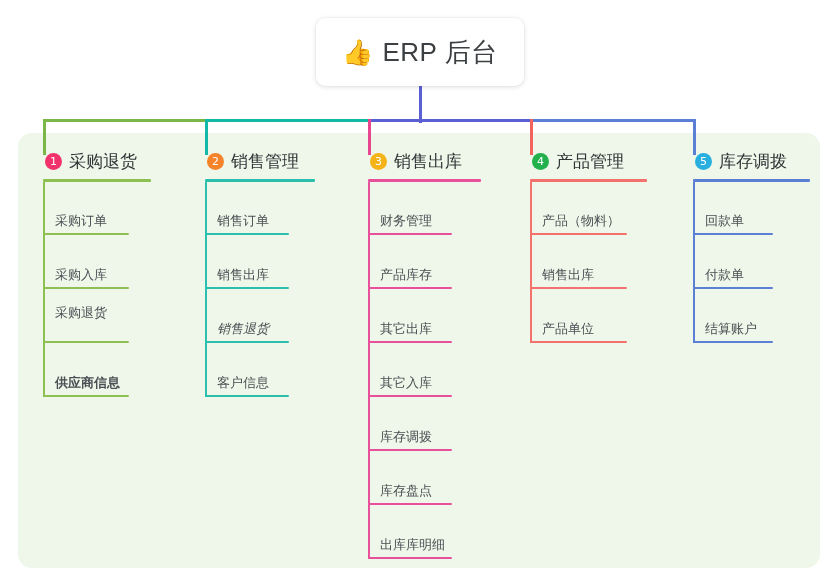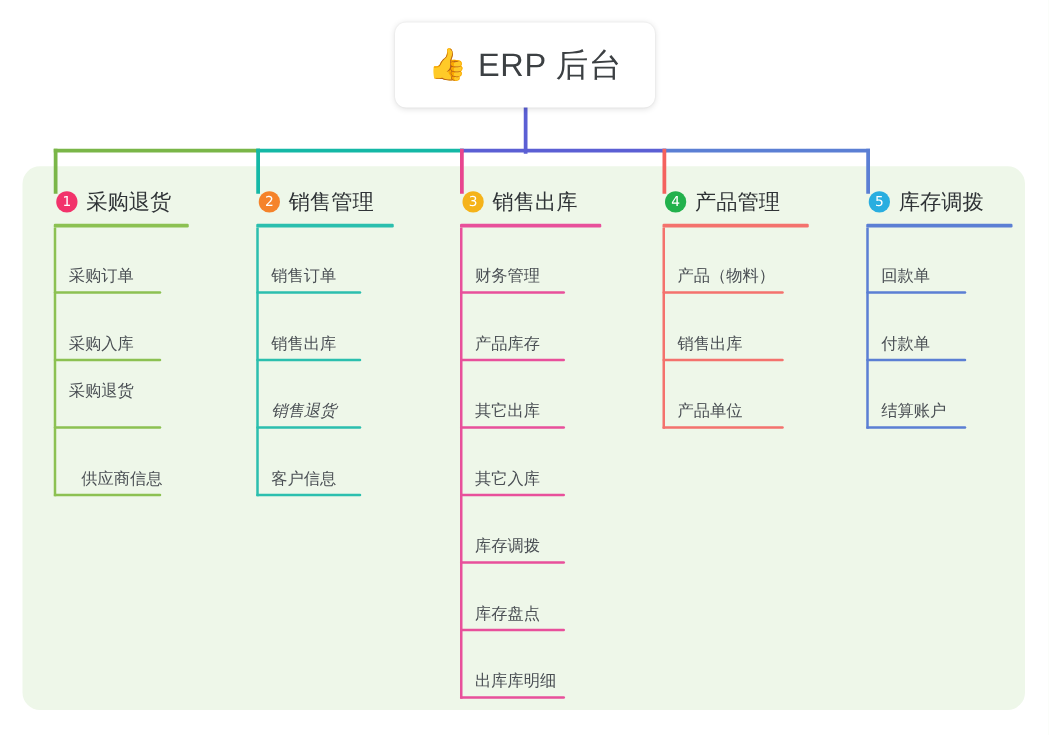--- a/index.html
+++ b/index.html
@@ -151,21 +151,21 @@
           <span class="col-title">采购退货</span>
         </div>
         <div class="leaf-rule" style="left: 3px; top: 179px; width: 108px; height: 3px; background: rgb(140, 193, 82);"></div>
         <div class="stem" style="left: 3px; top: 182px; height: 215px; background: rgb(140, 193, 82);"></div>
         <div class="leaf" style="left: 15px; top: 212px;">采购订单</div>
         <div class="leaf-rule" style="left: 3px; top: 233px; width: 86px; background: rgb(140, 193, 82);"></div>
         <div class="leaf" style="left: 15px; top: 266px;">采购入库</div>
         <div class="leaf-rule" style="left: 3px; top: 287px; width: 86px; background: rgb(140, 193, 82);"></div>
         <div class="leaf" style="left: 15px; top: 304px;">采购退货</div>
         <div class="leaf-rule" style="left: 3px; top: 341px; width: 86px; background: rgb(140, 193, 82);"></div>
-        <div class="leaf" style="left: 25px; top: 374px;">供应商信息</div>
+        <div class="leaf" style="left: 15px; top: 374px; font-weight: bold;">供应商信息</div>
         <div class="leaf-rule" style="left: 3px; top: 395px; width: 86px; background: rgb(140, 193, 82);"></div>
       </div>
       <div class="col" style="left: 202px; top: 0px;">
         <div class="col-head" style="position: absolute; left: 5px; top: 150px;">
           <span class="badge" style="background: rgb(245, 131, 42);">2</span>
           <span class="col-title">销售管理</span>
         </div>
         <div class="leaf-rule" style="left: 3px; top: 179px; width: 110px; height: 3px; background: rgb(43, 191, 174);"></div>
         <div class="stem" style="left: 3px; top: 182px; height: 215px; background: rgb(43, 191, 174);"></div>
         <div class="leaf" style="left: 15px; top: 212px;">销售订单</div>

